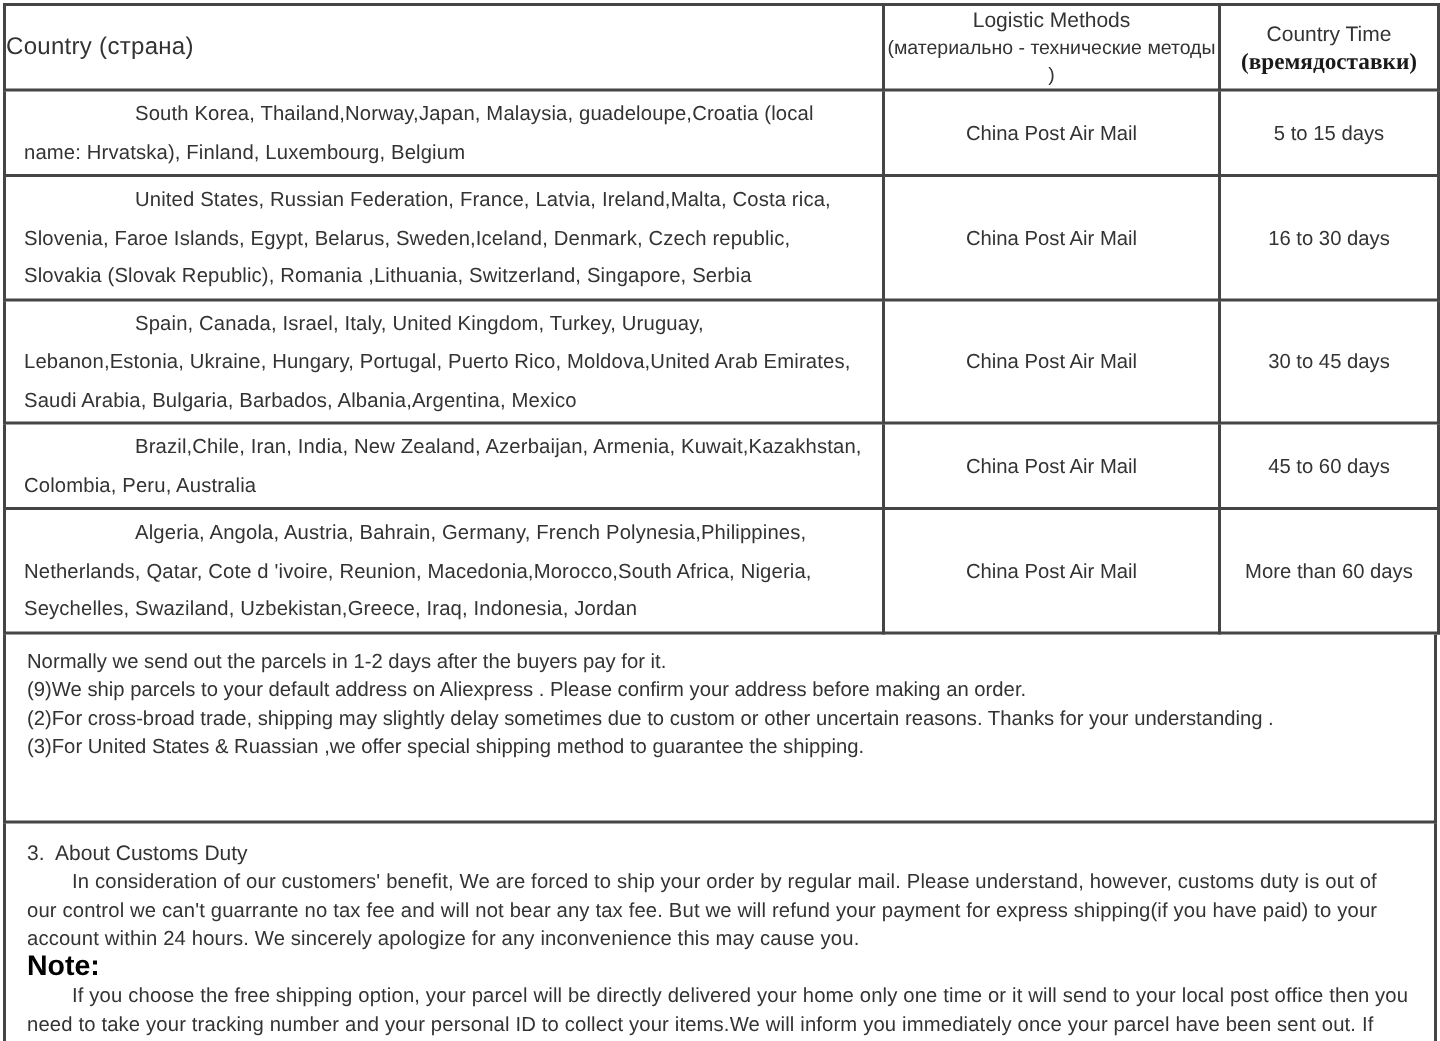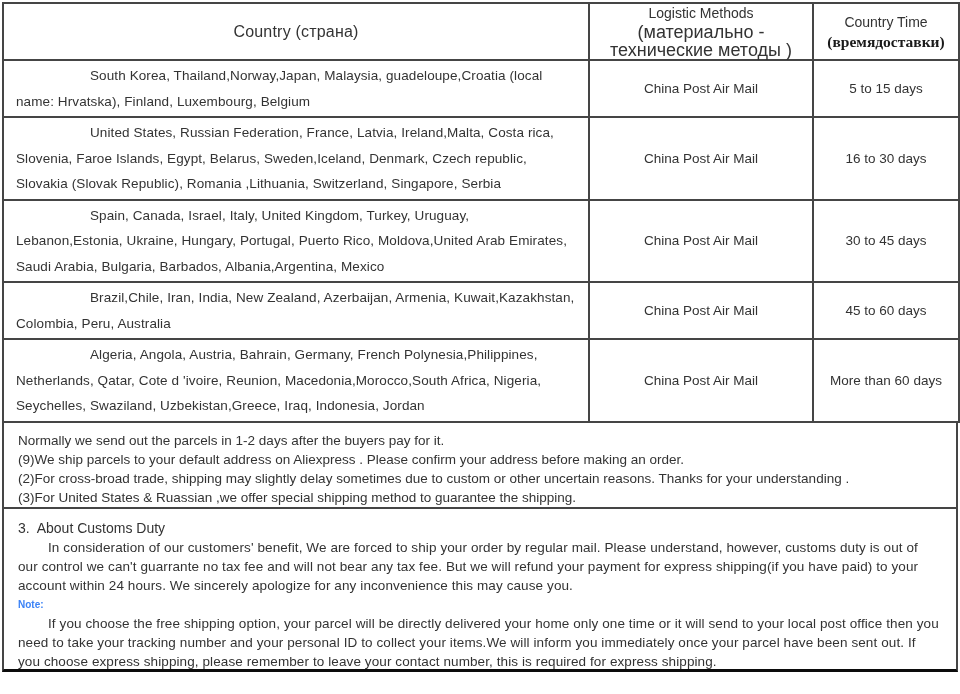--- a/index.html
+++ b/index.html
@@ -24,27 +24,27 @@
     border: 2px solid #454545;
     vertical-align: middle;
     font-weight: normal;
   }
   col.c-country  { width: 586px; }
   col.c-method   { width: 224px; }
   col.c-time     { width: 146px; }
 
   th.h-country {
     height: 41px;
-    text-align: center;
+    text-align: left;
     font-size: 16px;
     letter-spacing: 0.2px;
   }
   th.h-method, th.h-time { text-align: center; }
   .h-line1 { font-size: 14px; line-height: 19px; }
-  .h-line2 { font-size: 18px; line-height: 18px; }
+  .h-line2 { font-size: 13px; line-height: 18px; }
   .h-time-ru {
     font-family: "Liberation Serif", "DejaVu Serif", serif;
     font-weight: bold;
     font-size: 15.5px;
     line-height: 19px;
     color: #1a1a1a;
   }
   td.countries {
     text-align: left;
     font-size: 13.5px;
@@ -59,21 +59,21 @@
   }
   tr.r1 td { height: 46px; border-radius: 10px; }
   tr.r2 td { height: 76px; }
   tr.r3 td { height: 76px; }
   tr.r4 td { height: 44px; }
   tr.r5 td { height: 78px; }
   tr.r6 td { height: 27px; }
 
   
   .notes-box {
-    height: 86px;
+    height: 126px;
     border-left: 2px solid #454545;
     border-right: 2px solid #454545;
     border-bottom: 2px solid #454545;
     padding: 8px 14px 4px 14px;
     overflow: hidden;
   }
   .notes-box .note-line {
     font-size: 13.5px;
     line-height: 19px;
     white-space: nowrap;
@@ -93,24 +93,24 @@
     line-height: 19px;
     white-space: pre-wrap;
   }
   .customs-box .para {
     font-size: 13.5px;
     line-height: 19px;
     text-indent: 30px;
     letter-spacing: 0.1px;
   }
   .customs-box .note-label {
-    font-size: 10px;
+    font-size: 19px;
     line-height: 19px;
     font-weight: bold;
-    color: #3b82f6;
+    color: #000000;
   }
 </style>
 </head>
 <body>
 
 <div class="sheet">
 
   <table class="shipping">
     <colgroup>
       <col class="c-country">

